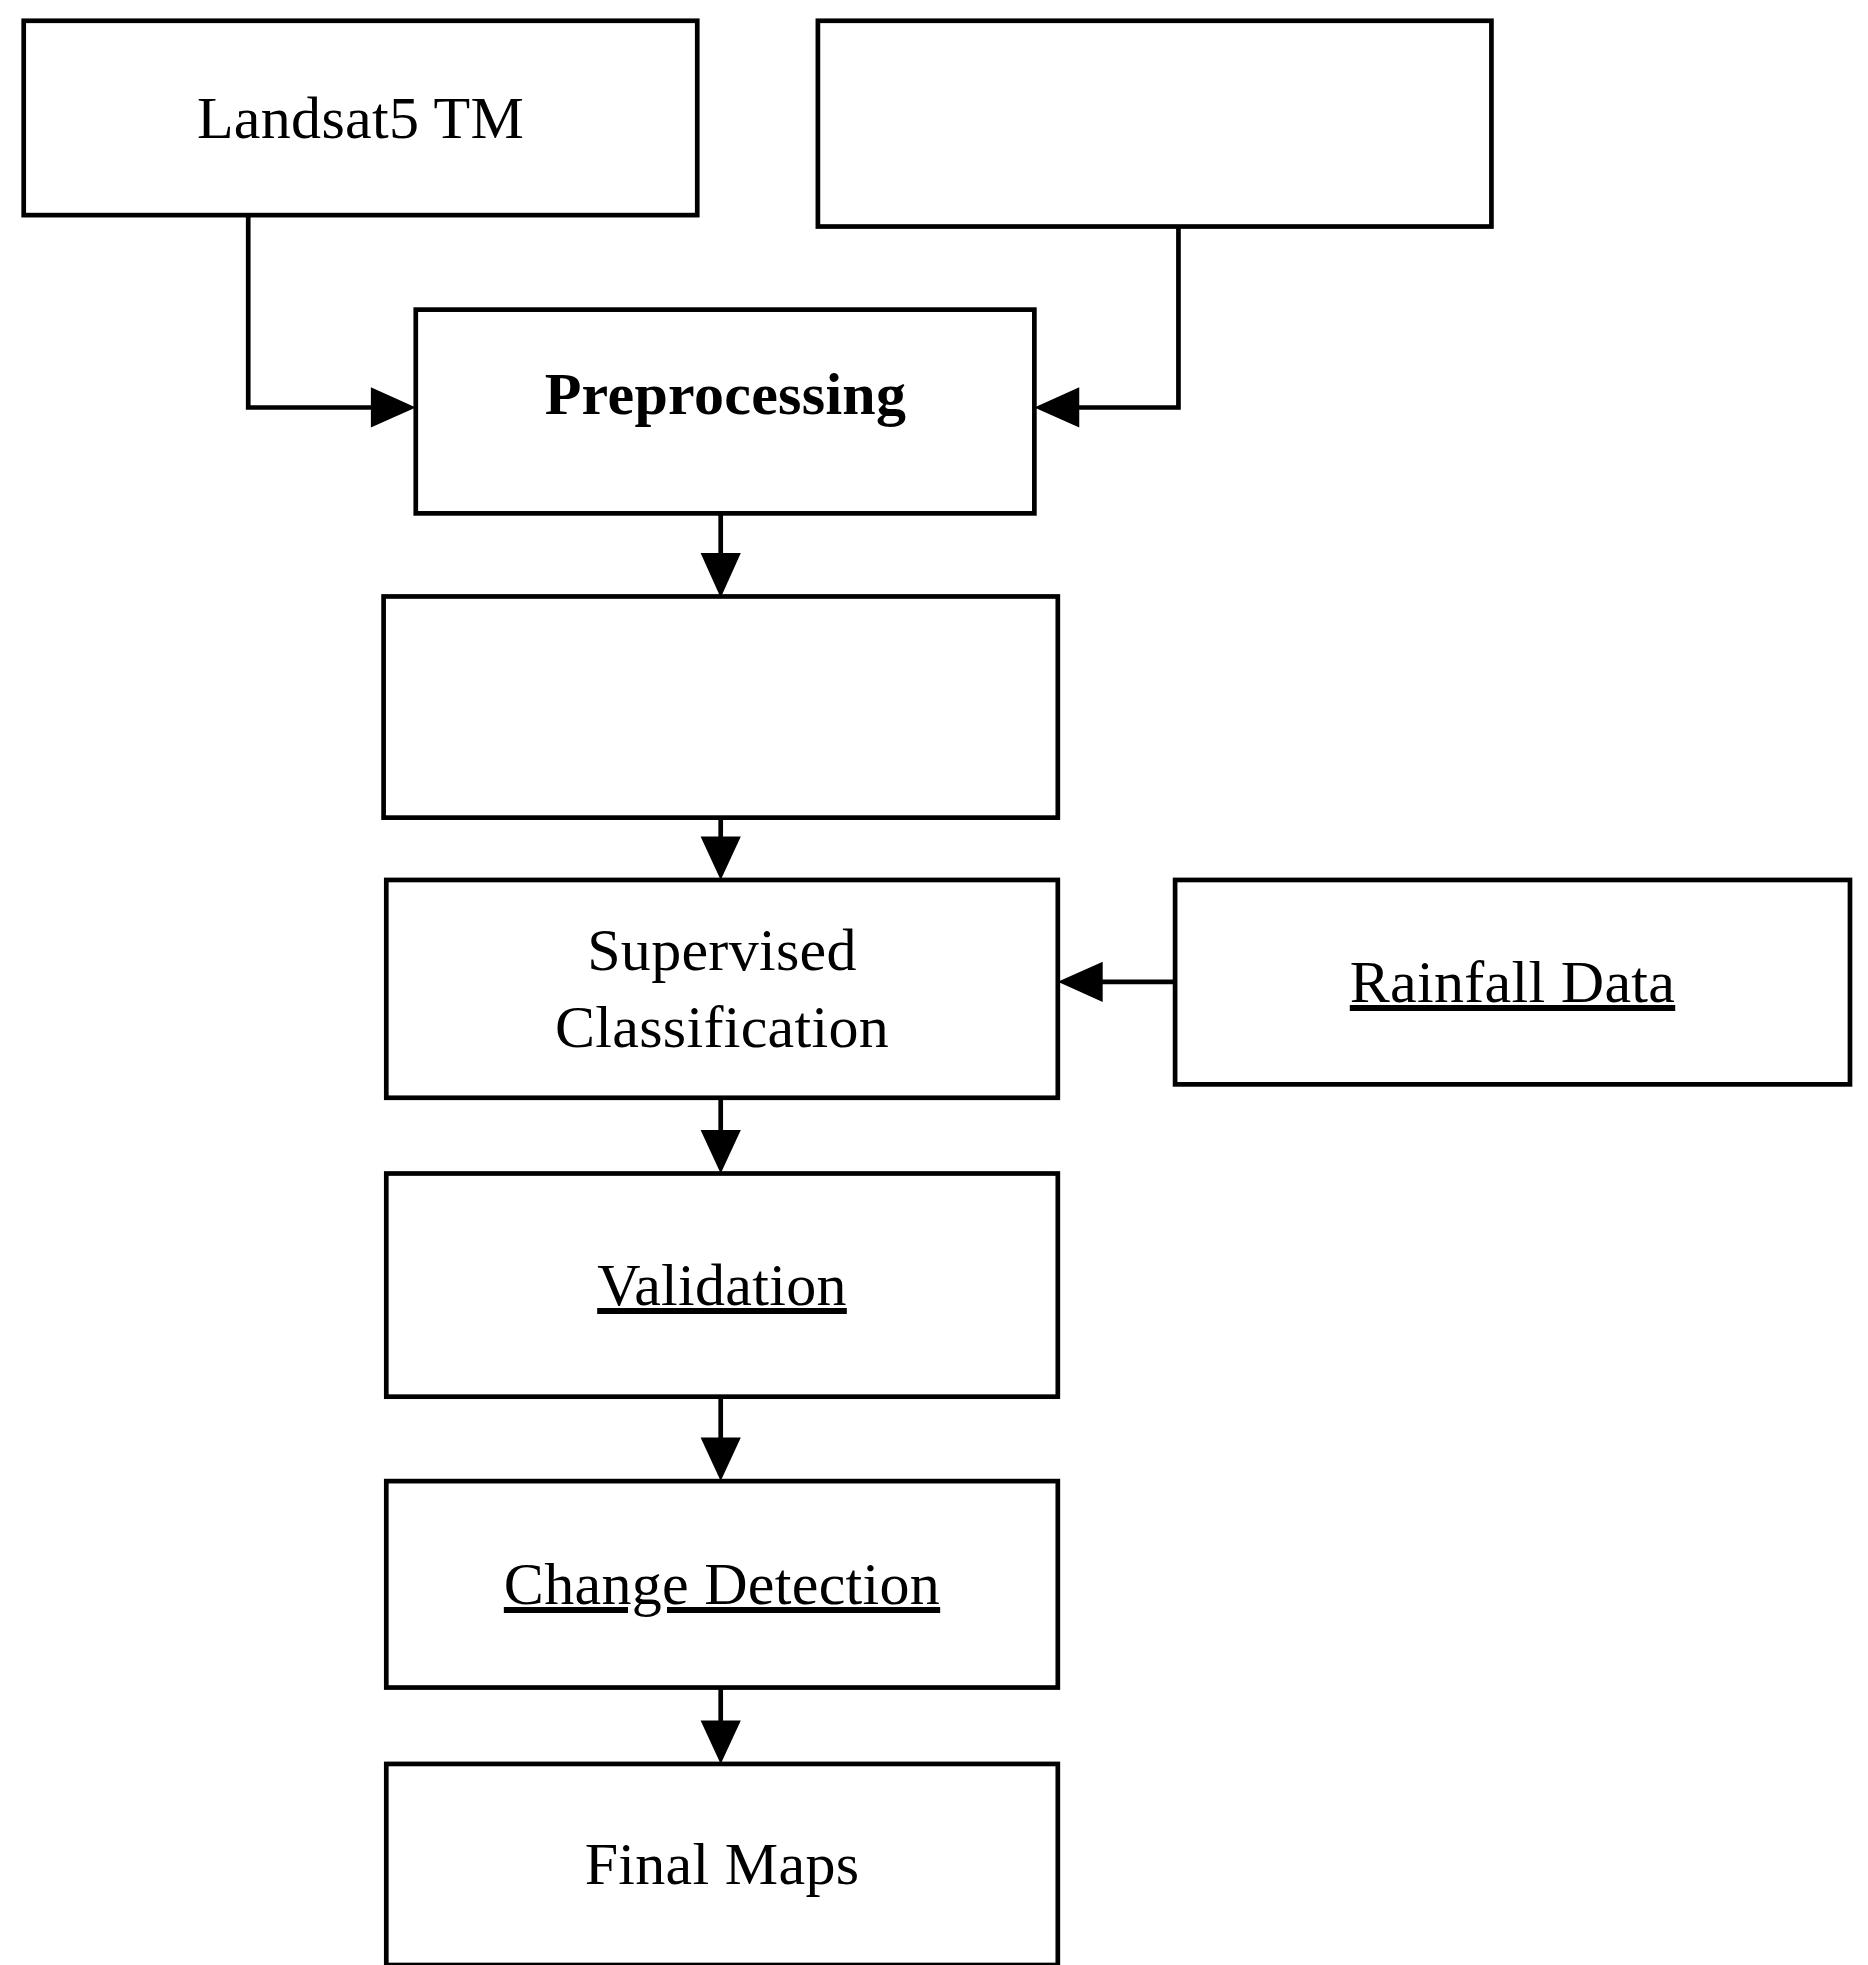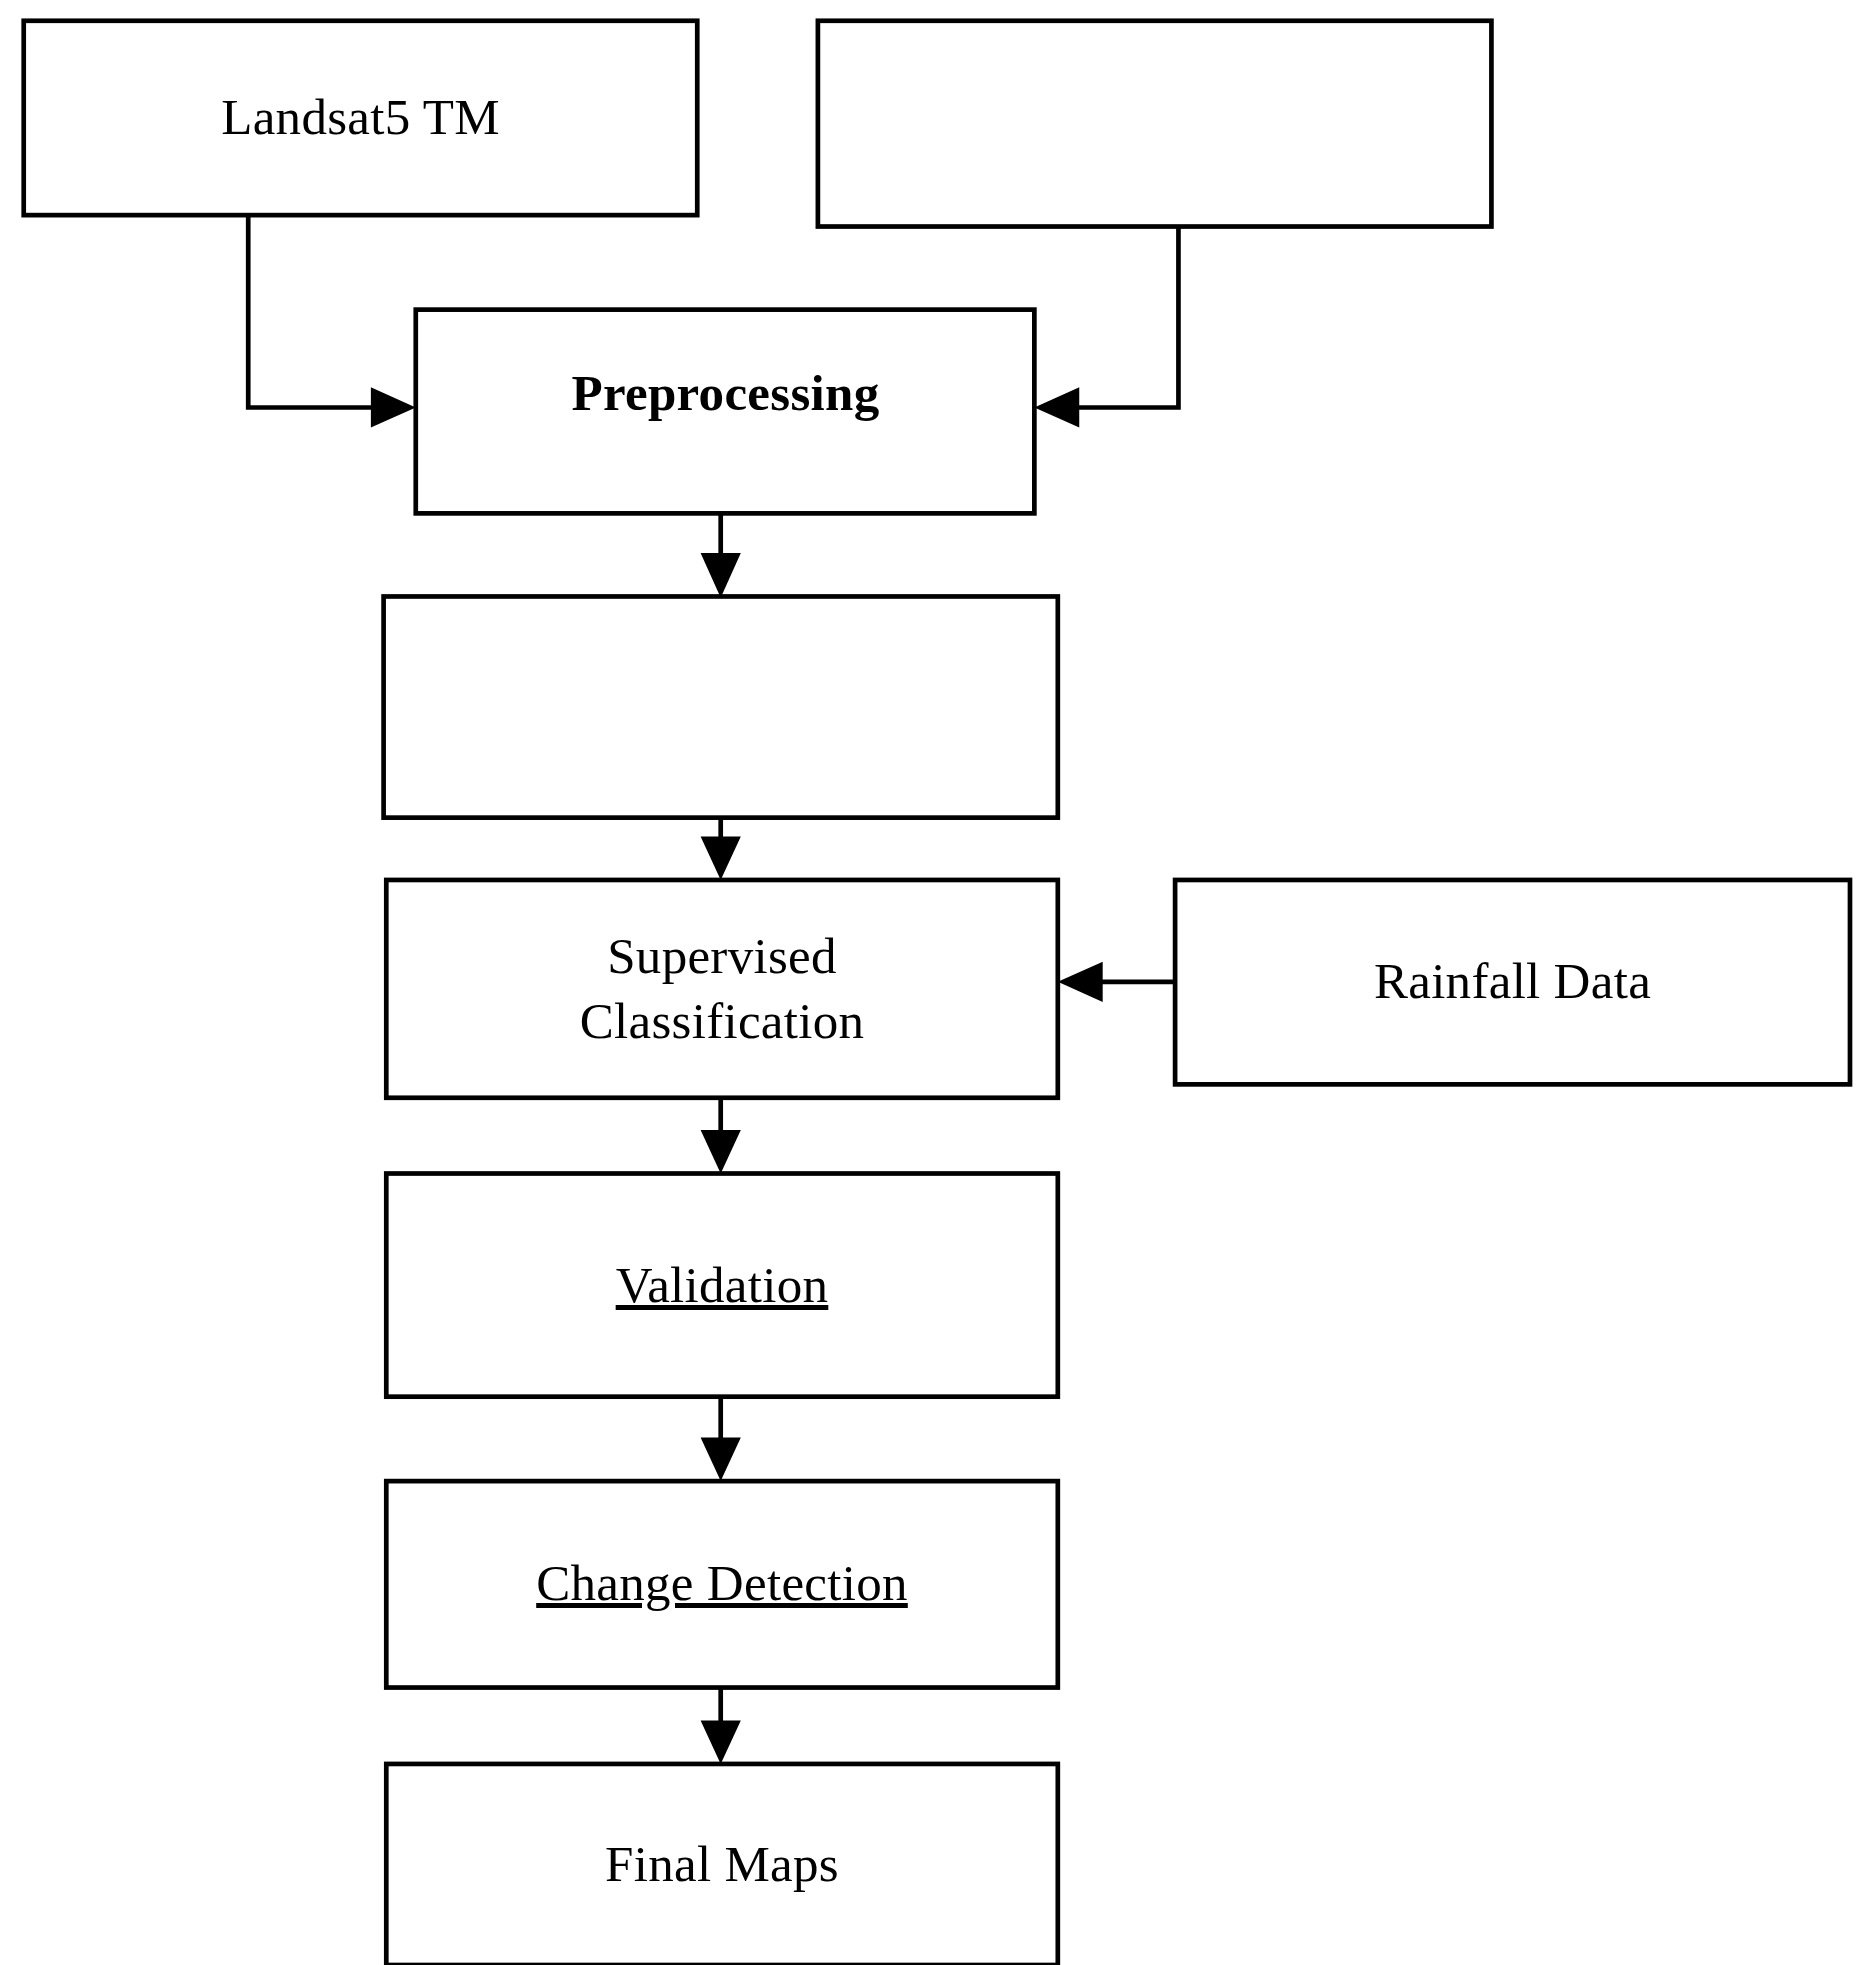--- a/index.html
+++ b/index.html
@@ -44,21 +44,21 @@
   }
   .node-label {
     position: absolute;
     display: flex;
     flex-direction: column;
     align-items: center;
     justify-content: center;
     text-align: center;
     color: #000000;
     font-family: "Liberation Serif", "DejaVu Serif", serif;
-    font-size: 51px;
+    font-size: 60px;
     line-height: 1.28;
     letter-spacing: 0.3px;
     white-space: pre-line;
     pointer-events: none;
   }
 </style>
 </head>
 <body>
 
 <div id="flow-root">
@@ -118,21 +118,21 @@
 
   <div class="node-label" style="left:23.5px; top:21px; width:674px; height:194px;">Landsat5 TM</div>
 
 
   <div class="node-label" style="left:416px; top:292px; width:619px; height:204px;font-weight:bold;">Preprocessing</div>
 
 
   <div class="node-label" style="left:386px; top:880px; width:672px; height:218px;text-align:center;">Supervised
 Classification</div>
 
-  <div class="node-label" style="left:1175px; top:880px; width:675px; height:204px;">Rainfall Data</div>
+  <div class="node-label" style="left:1175px; top:880px; width:675px; height:204px;text-decoration:underline;">Rainfall Data</div>
 
   <div class="node-label" style="left:386px; top:1174px; width:672px; height:223px;text-decoration:underline;">Validation</div>
 
   <div class="node-label" style="left:386px; top:1481px; width:672px; height:206px;text-decoration:underline;">Change Detection</div>
 
   <div class="node-label" style="left:386px; top:1764px; width:672px; height:201px;font-family:Liberation Serif, serif;">Final Maps</div>
 
 </div>
 
 

